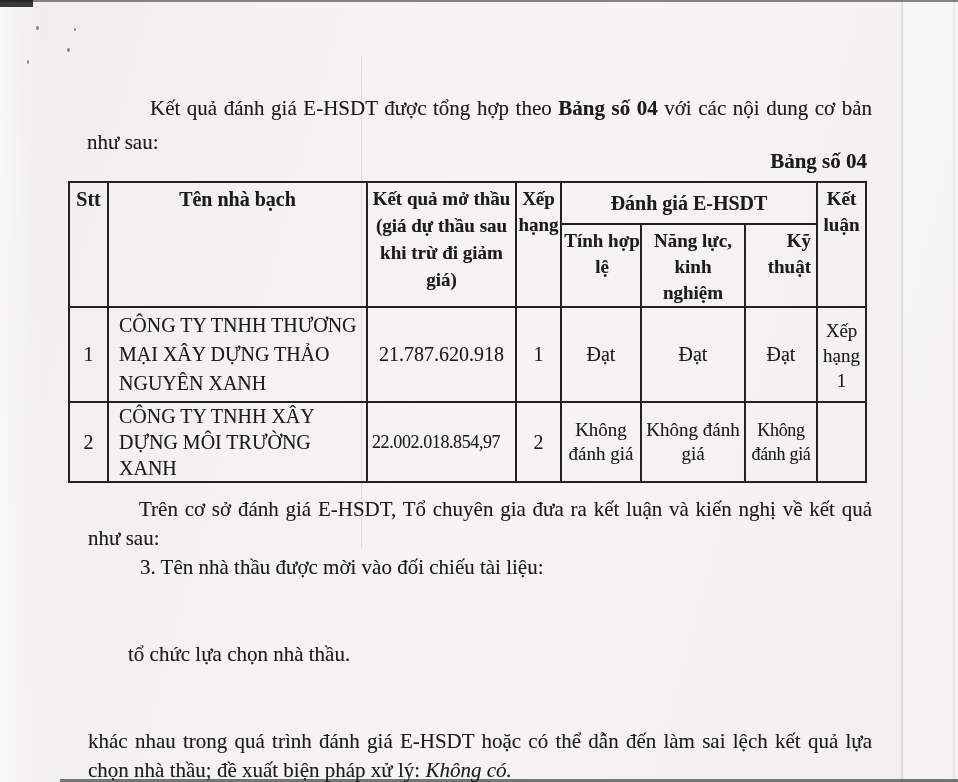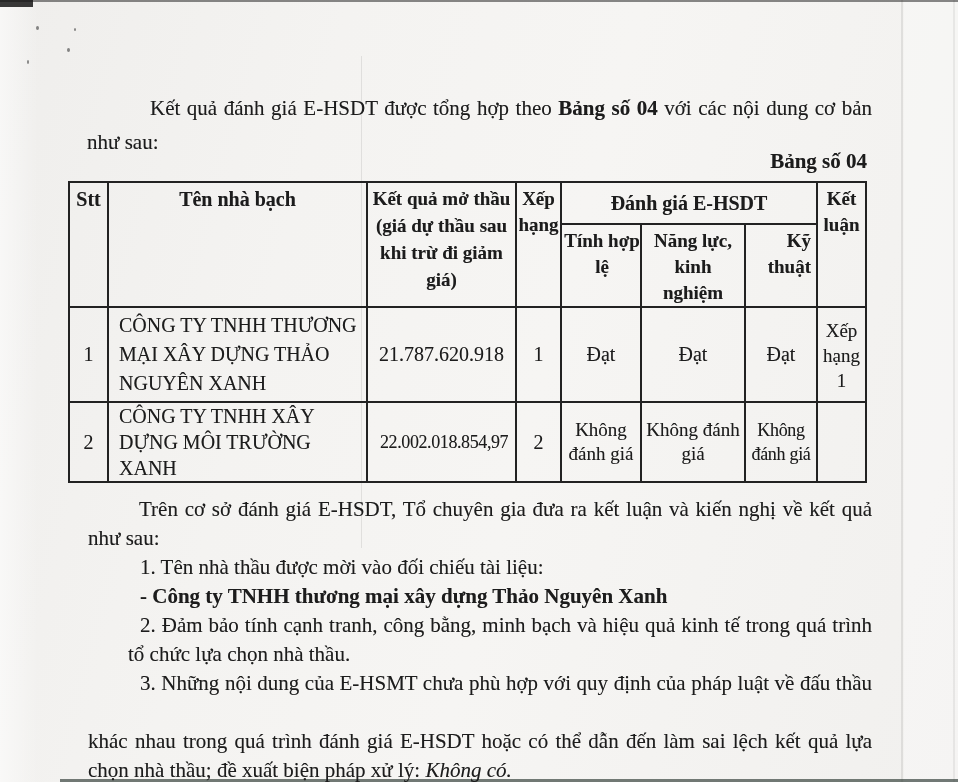--- a/index.html
+++ b/index.html
@@ -51,21 +51,21 @@
   .hd-sm { font-size:19px; }
   .hd-price { font-size:19px; line-height:27px; padding:2px 1px 4px 1px; }
   .hwrap { margin:0 auto; }
   .w76 { width:80px; } .w90 { width:90px; } .w60 { width:60px;text-align:right; }
   tr.hrowA { height:42px; } tr.hrowB { height:77px; }
   tr.r1 { height:95px; } tr.r2 { height:60px; }
   .cell-c { text-align:center; vertical-align:middle; font-size:20px; }
   .cell-name { text-align:left; vertical-align:middle; font-size:20px; padding-left:10px; }
   .r1 .cell-name { line-height:29px; }
   .r2 .cell-name { line-height:26px; }
-  .cell-price2 { text-align:left; vertical-align:middle; font-size:18px; letter-spacing:-0.4px; padding:12px; }
+  .cell-price2 { text-align:left; vertical-align:middle; font-size:18px; letter-spacing:-0.4px; padding:4px; }
   .cell-nkg { text-align:center; vertical-align:middle; font-size:19px; line-height:24px; }
   .cell-nkg-tight { font-size:18px; letter-spacing:-0.3px; }
   .cell-concl1 { text-align:center; vertical-align:top; font-size:19px; line-height:25px; padding-top:10px; }
 
   
   .h-concl { left:136px; top:462px; font-size:22px; font-weight:bold; white-space:nowrap; }
   .cline { font-size:21px; }
   .c-l1  { left:139px; right:86px; top:497px; }
   .c-l2  { left:88px;  top:526px; }
   .c-i1  { left:140px; top:555px; }
@@ -154,25 +154,22 @@
       <td class="cell-nkg cell-nkg-tight">Không đánh giá</td>
       <td class="cell-concl1"></td>
     </tr>
   </tbody>
     </table>
 
 
   <div class="abs doc-text cline c-l1 jline">Trên cơ sở đánh giá E-HSDT, Tổ chuyên gia đưa ra kết luận và kiến nghị về kết quả</div>
   <div class="abs doc-text cline c-l2">như sau:</div>
 
-  <div class="abs doc-text cline c-i1">1. Tên nhà thầu được mời vào đối chiếu tài liệu:</div>
-  <div class="abs doc-text cline c-i1b">- Công ty TNHH thương mại xây dựng Thảo Nguyên Xanh</div>
+  <div class="abs doc-text cline c-i1">3. Tên nhà thầu được mời vào đối chiếu tài liệu:</div>
 
-  <div class="abs doc-text cline c-i2a jline">2. Đảm bảo tính cạnh tranh, công bằng, minh bạch và hiệu quả kinh tế trong quá trình</div>
   <div class="abs doc-text cline c-i2b">tổ chức lựa chọn nhà thầu.</div>
 
-  <div class="abs doc-text cline c-i3a jline">3. Những nội dung của E-HSMT chưa phù hợp với quy định của pháp luật về đấu thầu</div>
   <div class="abs doc-text cline c-i3c jline">khác nhau trong quá trình đánh giá E-HSDT hoặc có thể dẫn đến làm sai lệch kết quả lựa</div>
   <div class="abs doc-text cline c-i3d">
     <span>chọn nhà thầu; đề xuất biện pháp xử lý: </span><span class="it">Không có.</span>
   </div>
 
 </div>
 
 </body></html>

